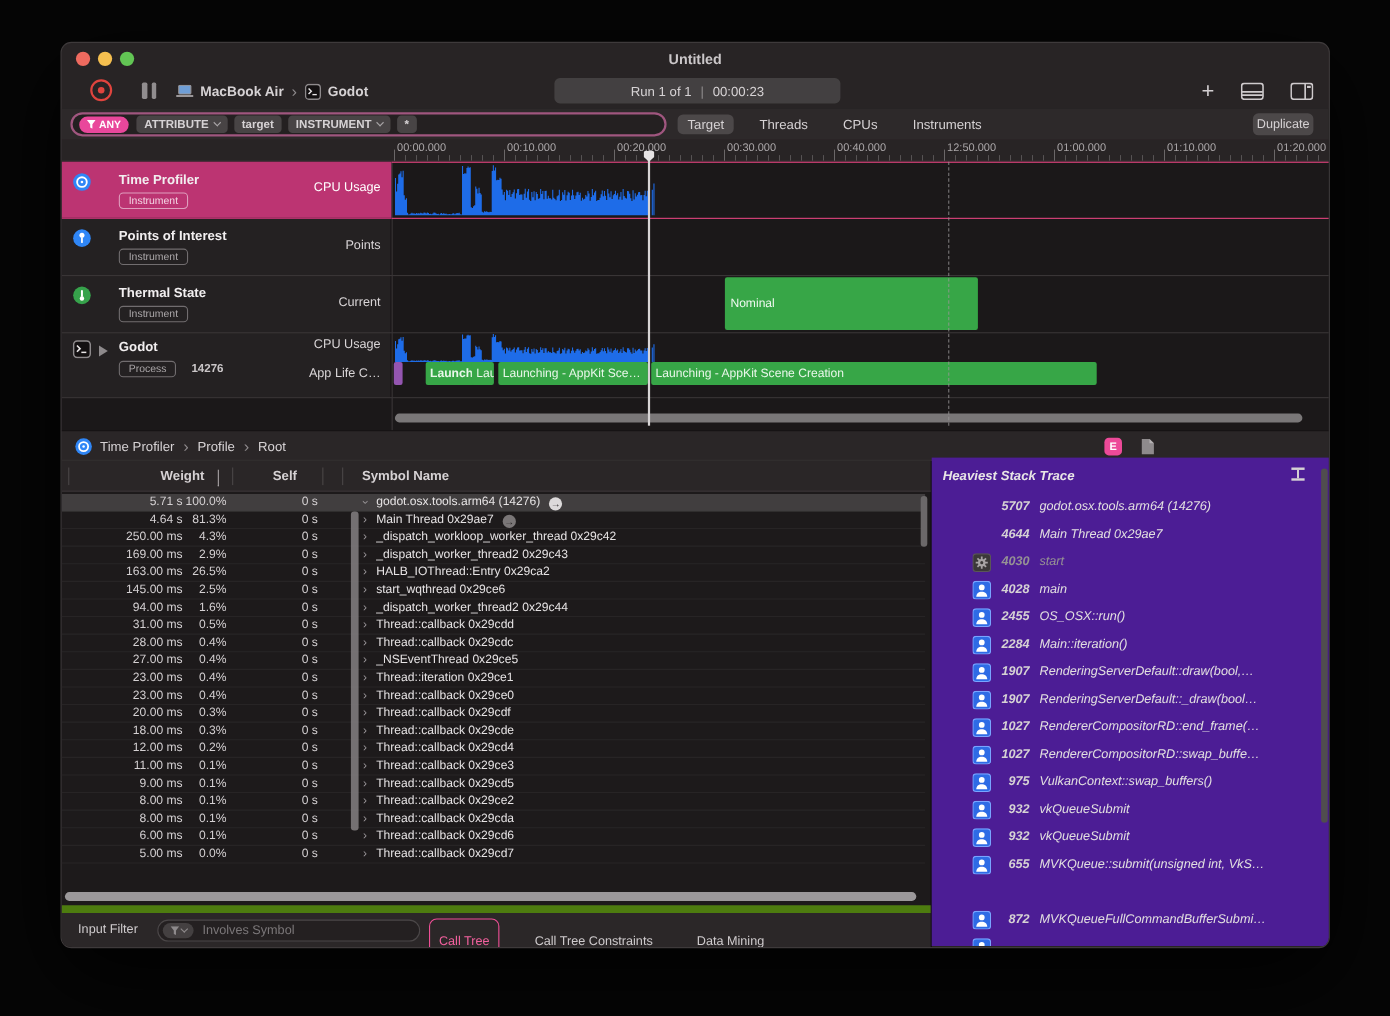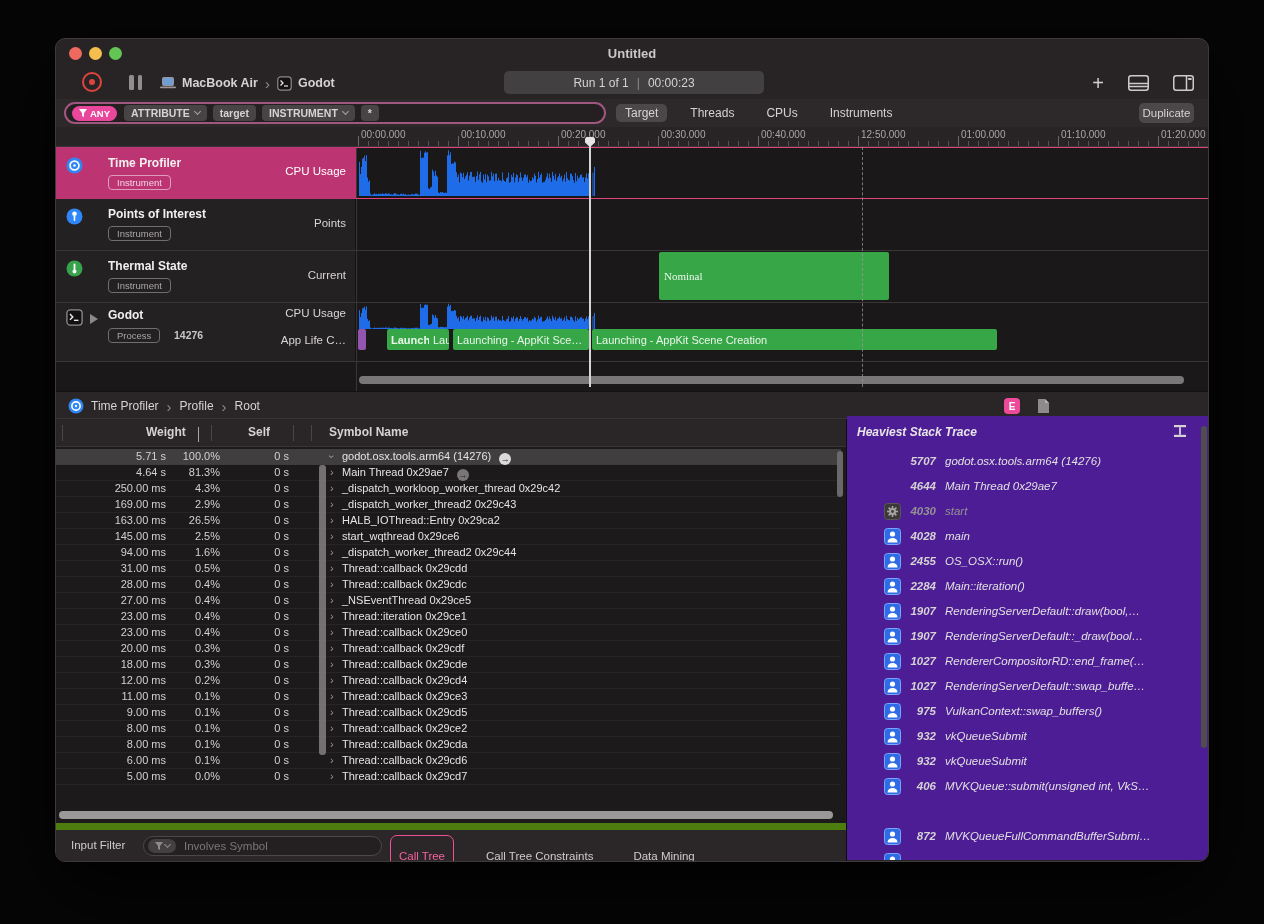--- a/index.html
+++ b/index.html
@@ -72,21 +72,21 @@
   .tr-badge { position:absolute; left:52px; top:28px; font-size:9.5px; color:#aaa6a8;
     border:1px solid #716d6f; border-radius:4px; padding:1px 8px; }
   .tr-pid { position:absolute; left:118px; top:29px; font-size:10.5px; font-weight:bold; color:#cac6c8; }
   .lane-label { position:absolute; right:10px; font-size:11.5px; color:#d9d5d7; white-space:nowrap; }
   .track-selected-bg { position:absolute; left:0; top:0; width:300px; height:51px; background:#bc3472; }
   .pink-line { position:absolute; left:300px; right:0; height:1px; background:#e0447e; z-index:5; }
   .icon16 { position:absolute; left:10px; top:10px; }
   .disc-tri { position:absolute; left:34px; top:14px; width:0; height:0;
     border-left:8px solid #8e8a8c; border-top:5px solid transparent; border-bottom:5px solid transparent; }
   .nominal-bar { position:absolute; left:303px; top:2px; width:230px; height:48px; background:#37a647;
-    border-radius:2px; font-size:11px; color:#eef8ef; display:flex; align-items:center; padding-left:5px;font-family:Liberation Serif, serif; }
+    border-radius:2px; font-size:11px; color:#eef8ef; display:flex; align-items:center; padding-left:5px; }
   .life-bar { position:absolute; top:0; height:21px; border-radius:2px; font-size:11px; color:#e9f7ea;
     display:flex; align-items:center; padding:0 4px; overflow:hidden; white-space:nowrap; }
   .tracks-hscroll { position:absolute; left:303px; top:229px; width:825px; height:8px;
     background:#8b888a; border-radius:4px; opacity:.85; }
   .playhead-line { position:absolute; left:533px; top:98px; width:2px; height:250px; background:#d8d5d6; z-index:8; }
   .playhead-handle { position:absolute; left:529px; top:98px; width:10px; height:10px; background:#e6e3e4; z-index:9;
     clip-path:polygon(15% 0,85% 0,100% 15%,100% 55%,50% 100%,0 55%,0 15%); }
   .dashed-line { position:absolute; left:806px; top:108px; width:0; height:240px;
     border-left:1px dashed #9a9798; opacity:.75; z-index:7; }
   
@@ -105,21 +105,21 @@
   .thead .sep { position:absolute; top:6px; width:1px; height:16px; background:#4a4647; }
   .col-weight { position:absolute; left:90px; top:6px; }
   .col-chev { position:absolute; left:142px; top:8px; }
   .col-self { position:absolute; left:192px; top:6px; }
   .col-symbol { position:absolute; left:273px; top:6px; }
   .trows { position:absolute; left:0; top:30px; width:100%; height:338px; overflow:hidden; }
   .trow { position:absolute; left:0; width:785px; height:16px; font-size:11px; color:#d4d0d2;
     border-bottom:1px solid rgba(60,56,57,.35); }
   .trow.sel { background:#413e3f; }
   .trow .w  { position:absolute; left:0;  width:110px; text-align:right; top:1px; }
-  .trow .p  { position:absolute; left:112px; width:38px; text-align:right; top:1px;margin-left:14px; }
+  .trow .p  { position:absolute; left:112px; width:38px; text-align:right; top:1px; }
   .trow .s  { position:absolute; left:180px; width:53px; text-align:right; top:1px; }
   .trow .d  { position:absolute; left:274px; top:1px; color:#9b979a; font-size:11px; }
   .trow .d.open { transform:rotate(90deg); transform-origin:50% 55%; }
   .trow .sym { position:absolute; left:286px; top:1px; color:#e6e3e4; white-space:nowrap; }
   .focus-badge { display:inline-block; width:12px; height:12px; border-radius:50%; background:#dcd9da;
     color:#2a2627; font-size:9px; line-height:12px; text-align:center; margin-left:8px; vertical-align:-2px; }
   .focus-badge.gray { background:#7a7677; }
   .depth-strip { position:absolute; left:263px; top:46px; width:7px; height:290px; background:#7e7a7c;
     border-radius:3px; opacity:.9; }
   .v-scroll-thumb { position:absolute; left:781px; top:32px; width:6px; height:46px; background:#6b6869; border-radius:3px; }
@@ -620,21 +620,21 @@
           <span class="cnt">1027</span>
           <span class="sym">RendererCompositorRD::end_frame(…</span>
         </div>
         <div class="sp-entry" style="top: 225px;">
           <span class="ico"><svg width="17" height="17" viewBox="0 0 17 17">
               <rect x="0.5" y="0.5" width="16" height="16" rx="3" fill="#2e6be5" stroke="#79a4ff"></rect>
               <circle cx="8.5" cy="6" r="2.6" fill="#fff"></circle>
               <path d="M3.5 14.5 c0 -3 2.2 -4.6 5 -4.6 s5 1.6 5 4.6 z" fill="#fff"></path>
             </svg></span>
           <span class="cnt">1027</span>
-          <span class="sym">RenderingServerDefault::swap_buffe…</span>
+          <span class="sym">RendererCompositorRD::swap_buffe…</span>
         </div>
         <div class="sp-entry" style="top: 250px;">
           <span class="ico"><svg width="17" height="17" viewBox="0 0 17 17">
               <rect x="0.5" y="0.5" width="16" height="16" rx="3" fill="#2e6be5" stroke="#79a4ff"></rect>
               <circle cx="8.5" cy="6" r="2.6" fill="#fff"></circle>
               <path d="M3.5 14.5 c0 -3 2.2 -4.6 5 -4.6 s5 1.6 5 4.6 z" fill="#fff"></path>
             </svg></span>
           <span class="cnt">975</span>
           <span class="sym">VulkanContext::swap_buffers()</span>
         </div>
@@ -655,21 +655,21 @@
             </svg></span>
           <span class="cnt">932</span>
           <span class="sym">vkQueueSubmit</span>
         </div>
         <div class="sp-entry" style="top: 325px;">
           <span class="ico"><svg width="17" height="17" viewBox="0 0 17 17">
               <rect x="0.5" y="0.5" width="16" height="16" rx="3" fill="#2e6be5" stroke="#79a4ff"></rect>
               <circle cx="8.5" cy="6" r="2.6" fill="#fff"></circle>
               <path d="M3.5 14.5 c0 -3 2.2 -4.6 5 -4.6 s5 1.6 5 4.6 z" fill="#fff"></path>
             </svg></span>
-          <span class="cnt">406</span>
+          <span class="cnt">655</span>
           <span class="sym">MVKQueue::submit(unsigned int, VkS…</span>
         </div>
         <div class="sp-entry" style="top: 375px;">
           <span class="ico"><svg width="17" height="17" viewBox="0 0 17 17">
               <rect x="0.5" y="0.5" width="16" height="16" rx="3" fill="#2e6be5" stroke="#79a4ff"></rect>
               <circle cx="8.5" cy="6" r="2.6" fill="#fff"></circle>
               <path d="M3.5 14.5 c0 -3 2.2 -4.6 5 -4.6 s5 1.6 5 4.6 z" fill="#fff"></path>
             </svg></span>
           <span class="cnt">872</span>
           <span class="sym">MVKQueueFullCommandBufferSubmi…</span>

